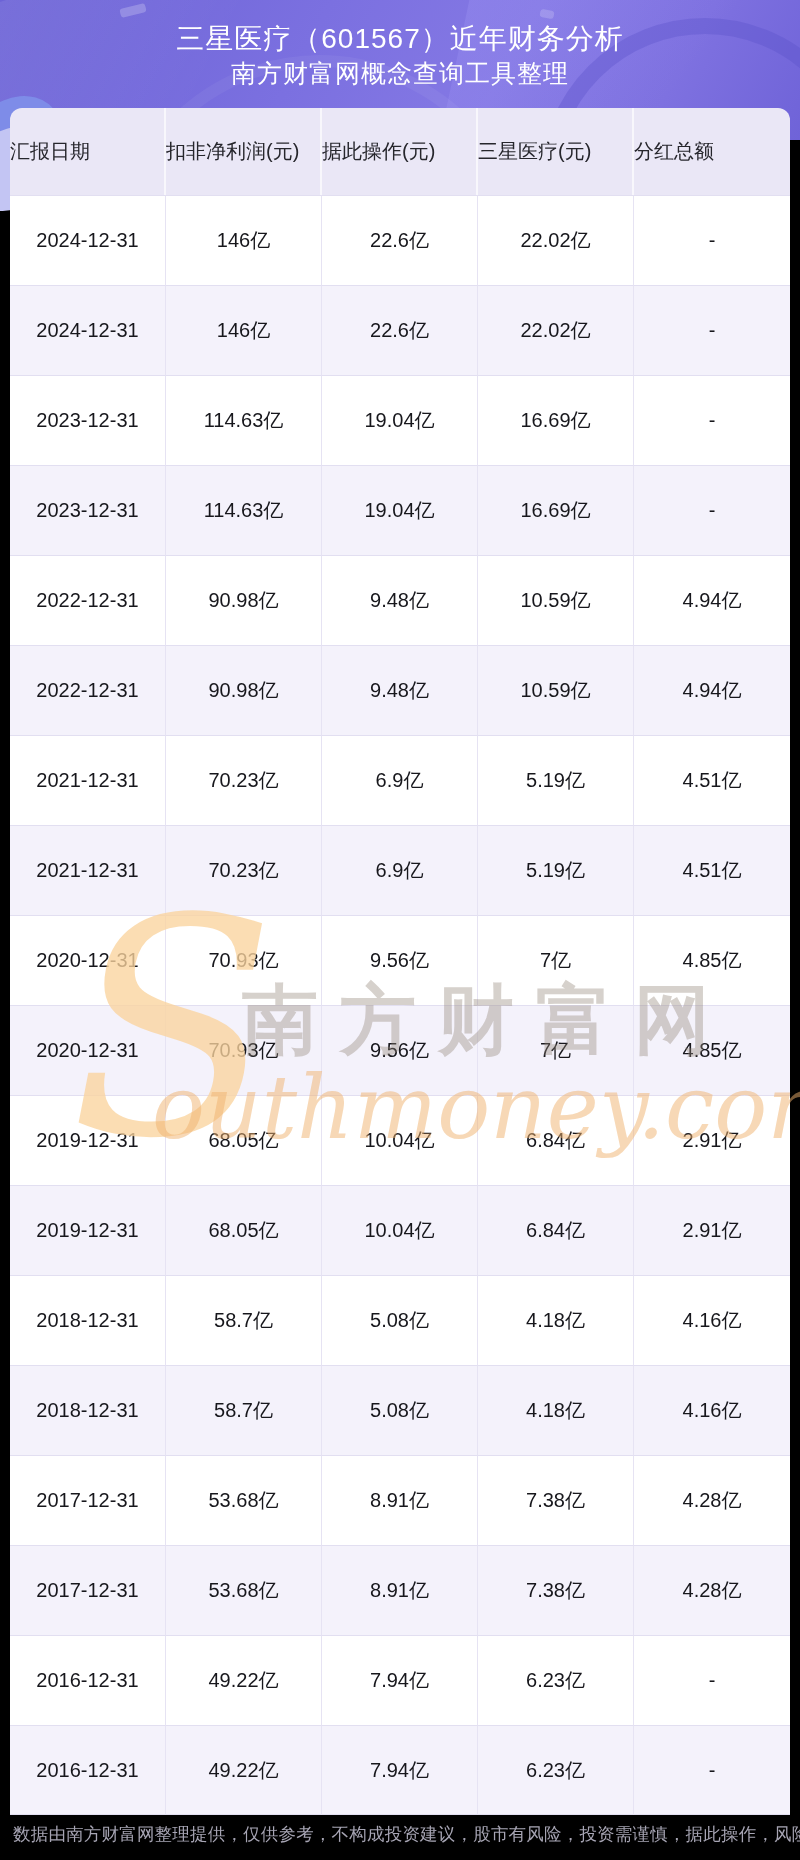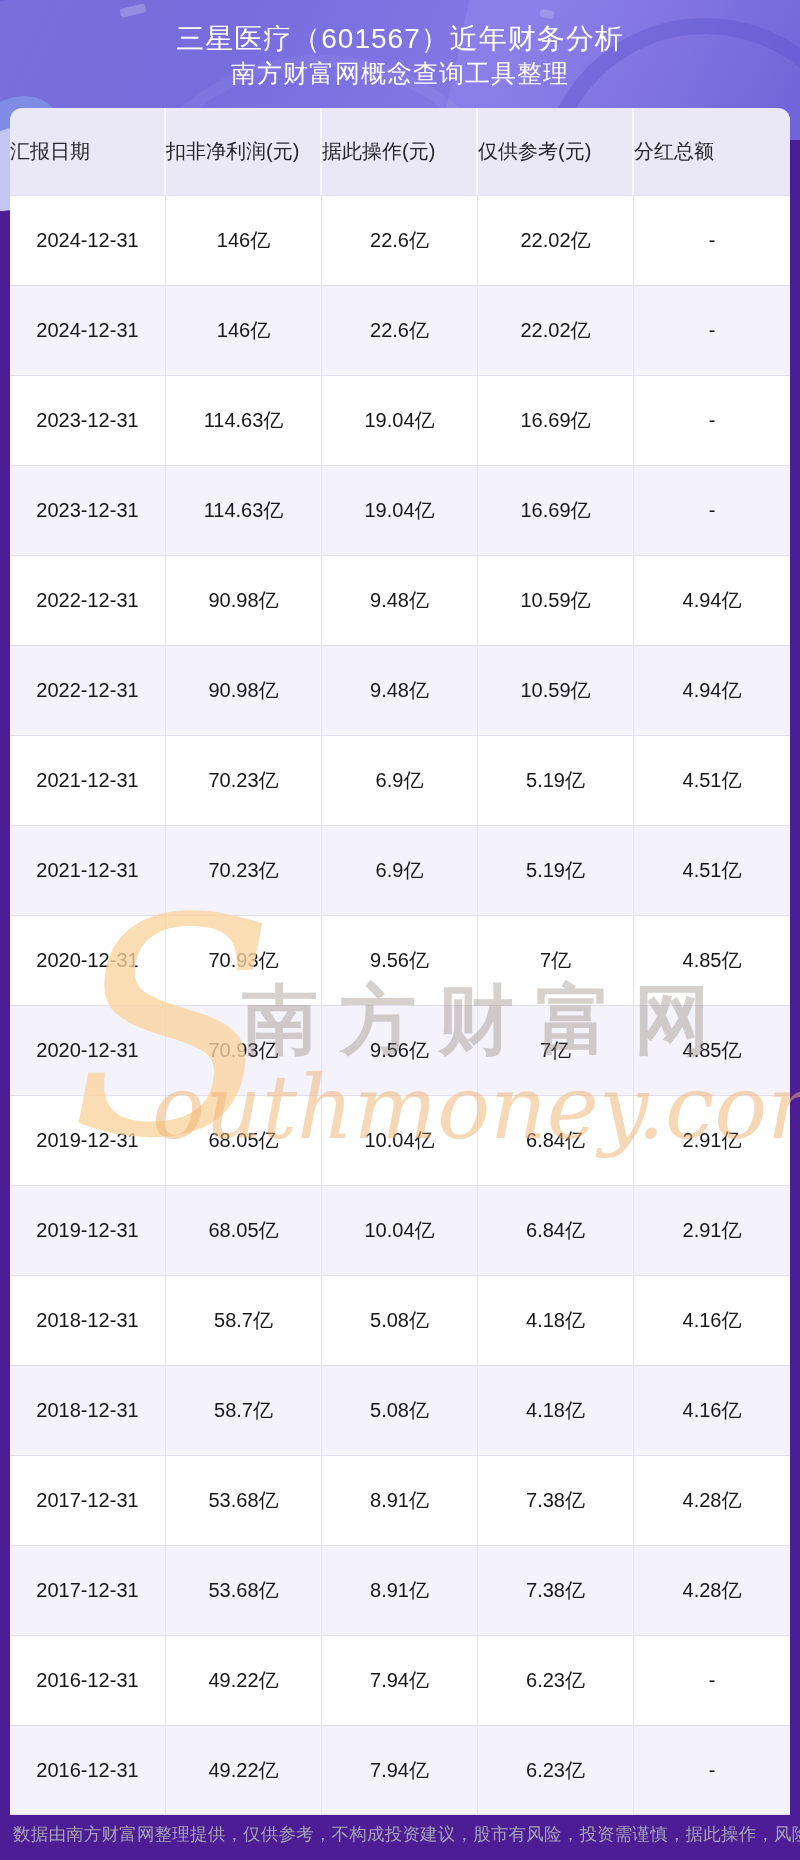--- a/index.html
+++ b/index.html
@@ -5,21 +5,21 @@
   * { margin: 0; padding: 0; box-sizing: border-box; }
   html, body { width: 800px; }
   body {
     font-family: "Liberation Sans", "DejaVu Sans", sans-serif;
     background: #eae8f6;
   }
   .page {
     position: relative;
     width: 800px;
     height: 1860px;
-    background: #4c1d95;
+    background: #000000;
     overflow: hidden;
   }
   
   .hero {
     position: absolute;
     top: 0; left: 0;
     width: 800px; height: 140px;
     background: linear-gradient(118deg, #6c63d6 0%, #7b70e0 38%, #8478e4 62%, #7e71e0 82%, #6f63d8 100%);
     overflow: hidden;
     z-index: 0;
@@ -204,21 +204,21 @@
   <div class="wave-blob1"></div>
   <div class="wave-blob2"></div>
 
   <div class="table-wrap">
     <table class="fin">
       <thead>
         <tr id="head-row">
             <th>汇报日期</th>
             <th>扣非净利润(元)</th>
             <th>据此操作(元)</th>
-            <th>仅供参考(元)</th>
+            <th>三星医疗(元)</th>
             <th>分红总额</th>
           </tr>
       </thead>
       <tbody id="table-body">
           <tr>
             <td>2024-12-31</td>
             <td>146亿</td>
             <td>22.6亿</td>
             <td>22.02亿</td>
             <td>-</td>

